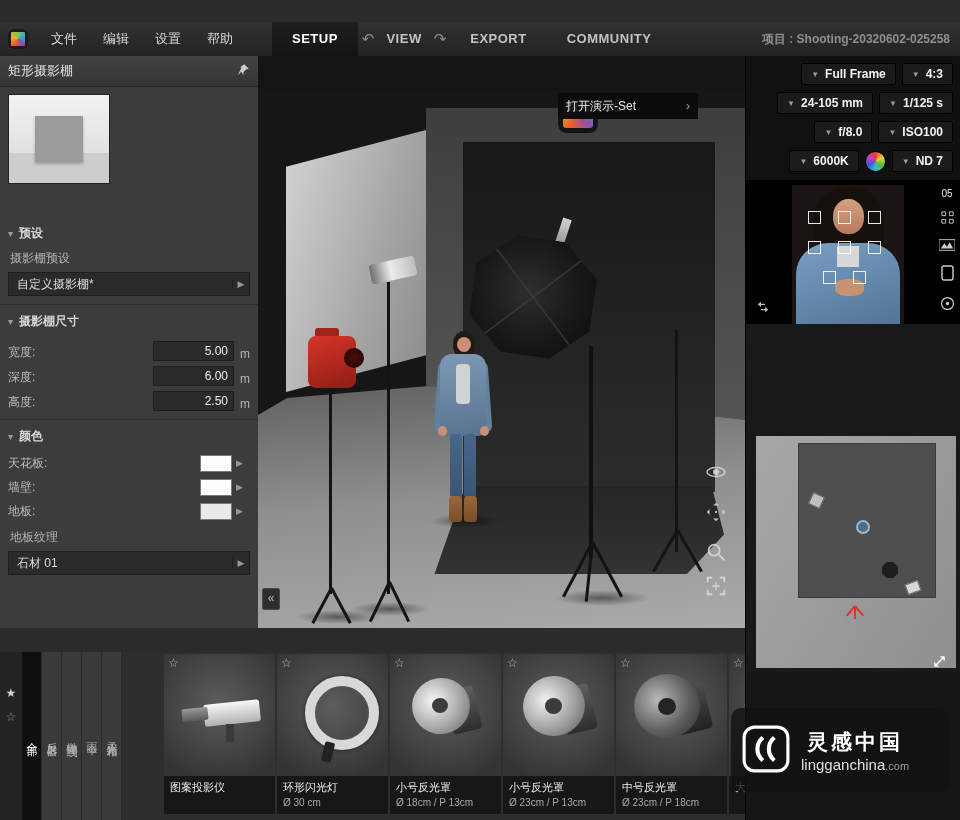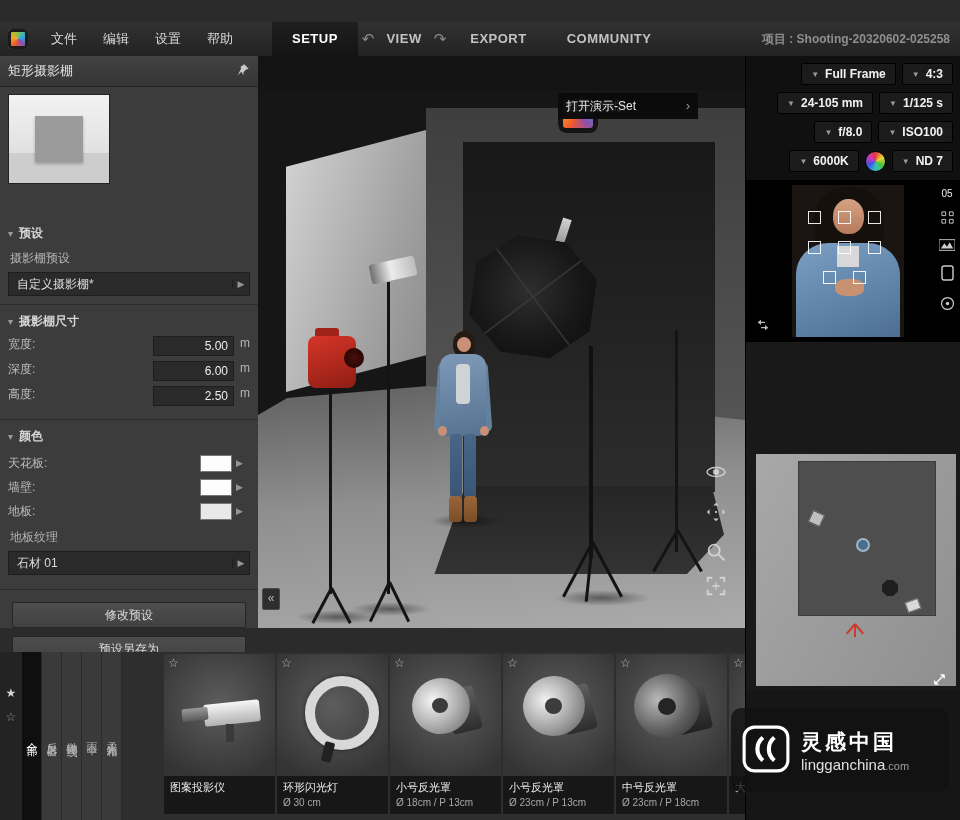--- a/index.html
+++ b/index.html
@@ -28,21 +28,21 @@
   #lp-thumb{position:absolute;left:8px;top:38px;width:100px;height:88px;background:linear-gradient(#f2f2f2,#d8d8d8);border:1px solid #222;overflow:hidden;}
   #lp-thumb .t-floor{position:absolute;left:0;bottom:0;width:100%;height:34%;background:#cdcdcd;}
   #lp-thumb .t-drop{position:absolute;left:26%;top:24%;width:48%;height:52%;background:#9b9b9b;box-shadow:0 2px 3px rgba(0,0,0,.25);}
   .sec{border-top:1px solid #2d2d2d;padding:6px 8px 8px 8px;}
   .sec-h{display:flex;align-items:center;gap:6px;color:#d6d6d6;font-size:12px;font-weight:bold;padding:2px 0 6px 0;}
   .tri{color:#9a9a9a;font-size:10px;}
   .sub-label{color:#b5b5b5;padding:2px 0 5px 2px;}
   .dropdown{display:flex;align-items:center;height:22px;background:#2a2a2a;border:1px solid #1e1e1e;color:#ddd;}
   .dropdown .dd-text{flex:1;padding:0 8px;}
   .dropdown .dd-arr{width:16px;text-align:center;color:#969696;border-left:1px solid #1e1e1e;font-size:9px;}
-  .dim-row{display:flex;align-items:flex-start;height:25px;}
+  .dim-row{display:flex;align-items:flex-end;height:25px;}
   .dim-row .dl{width:58px;color:#bdbdbd;}
   .dim-row .di{margin-left:88px;width:70px;height:18px;background:#2a2a2a;border:1px solid #1e1e1e;color:#eee;text-align:right;padding:0 5px;line-height:18px;}
   .dim-row .du{margin-left:6px;color:#b5b5b5;}
   .col-row{display:flex;align-items:center;height:24px;}
   .col-row .cl{width:120px;color:#bdbdbd;}
   .swatch{margin-left:72px;width:30px;height:15px;border:1px solid #777;}
   .col-row .sw-arr{margin-left:4px;color:#969696;font-size:9px;}
   .lp-btn{display:block;margin:8px 12px 0 12px;height:24px;line-height:24px;text-align:center;background:linear-gradient(#4d4d4d,#414141);border:1px solid #262626;border-radius:2px;color:#ddd;}
 
   
@@ -64,21 +64,21 @@
   .nav-ic{position:absolute;left:444px;width:28px;height:28px;display:flex;align-items:center;justify-content:center;opacity:.85;}
   #vp-collapse{position:absolute;left:4px;top:498px;width:16px;height:20px;background:#2e2e2e;border:1px solid #4a4a4a;color:#b5b5b5;text-align:center;line-height:18px;border-radius:2px;}
 
   
   #right-panel{left:745px;top:56px;width:215px;height:764px;background:#151515;border-left:1px solid #000;}
   #cam-settings{padding:7px 8px 4px 8px;background:#101010;}
   .cs-row{display:flex;justify-content:flex-end;gap:6px;margin-bottom:7px;align-items:center;}
   .cs-btn{display:flex;align-items:center;gap:6px;background:#1b1b1b;border:1px solid #000;border-radius:2px;padding:3px 9px;color:#f2f2f2;font-weight:bold;font-size:12px;}
   .cs-btn .c{color:#9a9a9a;font-size:8px;}
   #color-wheel{width:19px;height:19px;border-radius:50%;background:conic-gradient(#e53b3b,#e5d23b,#48c43c,#35c0c0,#3b57e5,#c43bc4,#e53b3b);border:1px solid #000;}
-  #cam-preview{position:relative;height:162px;background:#000;}
+  #cam-preview{position:relative;height:144px;background:#000;}
   #portrait{position:absolute;left:46px;top:5px;width:112px;height:152px;background:#1a1412;overflow:hidden;}
   #portrait div{position:absolute;}
   .af{position:absolute;width:11px;height:11px;border:1px solid #fff;opacity:.9;}
   .cam-side{position:absolute;right:3px;top:8px;width:22px;display:flex;flex-direction:column;gap:11px;align-items:center;color:#ddd;}
   #pv-flip{position:absolute;left:8px;bottom:6px;}
   #right-tabs{display:flex;height:22px;}
   .rtab{flex:1;text-align:center;line-height:22px;font-weight:bold;font-size:12px;letter-spacing:1px;color:#9a9a9a;background:#242424;border-top:1px solid #000;}
   .rtab.active{background:#3d3d3d;color:#eee;}
   #topview{position:relative;height:348px;background:#191919;overflow:hidden;}
   #tv-room{position:absolute;left:10px;top:112px;width:200px;height:232px;background:linear-gradient(120deg,#a8a8a8,#8f8f8f);}
@@ -96,21 +96,21 @@
   #cards{flex:1;display:flex;gap:2px;padding:2px 0 2px 42px;overflow:hidden;}
   .card{flex:0 0 111px;height:160px;background:#1c1c1c;position:relative;}
   .card-img{position:relative;height:122px;background:radial-gradient(circle at 50% 42%,#5d5d5d,#343434 85%);overflow:hidden;}
   .card-star{position:absolute;left:4px;top:2px;color:#b9b9b9;font-size:12px;z-index:3;}
   .card-label{height:38px;background:#171717;padding:4px 6px;box-sizing:border-box;}
   .cl-name{color:#ececec;font-size:11px;}
   .cl-spec{color:#a8a8a8;font-size:10px;margin-top:2px;}
   .card-img div{position:absolute;}
 
   
-  #watermark{left:731px;top:708px;width:218px;height:84px;background:rgba(18,18,18,.8);border-radius:10px;display:flex;align-items:center;padding:12px 10px;box-sizing:border-box;z-index:60;}
+  #watermark{left:731px;top:708px;width:218px;height:84px;background:rgba(18,18,18,.8);border-radius:10px;display:flex;align-items:center;padding:12px 10px;box-sizing:border-box;z-index:60;text-align:center;}
   #wm-text{margin-left:10px;}
   #wm-cn{color:#fff;font-size:21px;font-weight:bold;letter-spacing:3px;}
   #wm-en{color:#e0e0e0;font-size:15px;}
   #wm-en span.tld{color:#9f9f9f;font-size:11px;}
 </style>
 </head>
 <body>
 
 <div id="app">
 
@@ -199,24 +199,20 @@
         <span class="swatch" style="background:#e9e9e9;"></span>
         <span class="sw-arr">▶</span>
       </div>
       <div class="sub-label" style="margin-top:4px;">地板纹理</div>
       <div class="dropdown">
         <span class="dd-text">石材 01</span>
         <span class="dd-arr">▶</span>
       </div>
     </div>
 
-    <div style="border-top:1px solid #2d2d2d;margin-top:6px;padding-top:4px;">
-      <div class="lp-btn">修改预设</div>
-      <div class="lp-btn">预设另存为</div>
-    </div>
   </div>
 
   <div id="viewport" class="abs">
 
     <div id="scene">
 
       <div style="left:28px;top:40px;width:140px;height:262px;clip-path:polygon(0 14%,100% 0,100% 86%,0 100%);background:linear-gradient(105deg,#d4d4d4 0%,#a2a2a2 65%,#8c8c8c);"></div>
       <div style="left:168px;top:18px;width:319px;height:362px;background:linear-gradient(180deg,#3e3e3e,#585858);"></div>
       <div style="left:0;top:296px;width:487px;height:242px;clip-path:polygon(0 12%,6% 5%,35% 0,100% 14%,100% 100%,0 100%);background:linear-gradient(175deg,#606060 0%,#8f8f8f 45%,#ababab 100%);"></div>
       <div style="left:205px;top:52px;width:252px;height:350px;background:linear-gradient(180deg,#181818,#2c2c2c);"></div>

